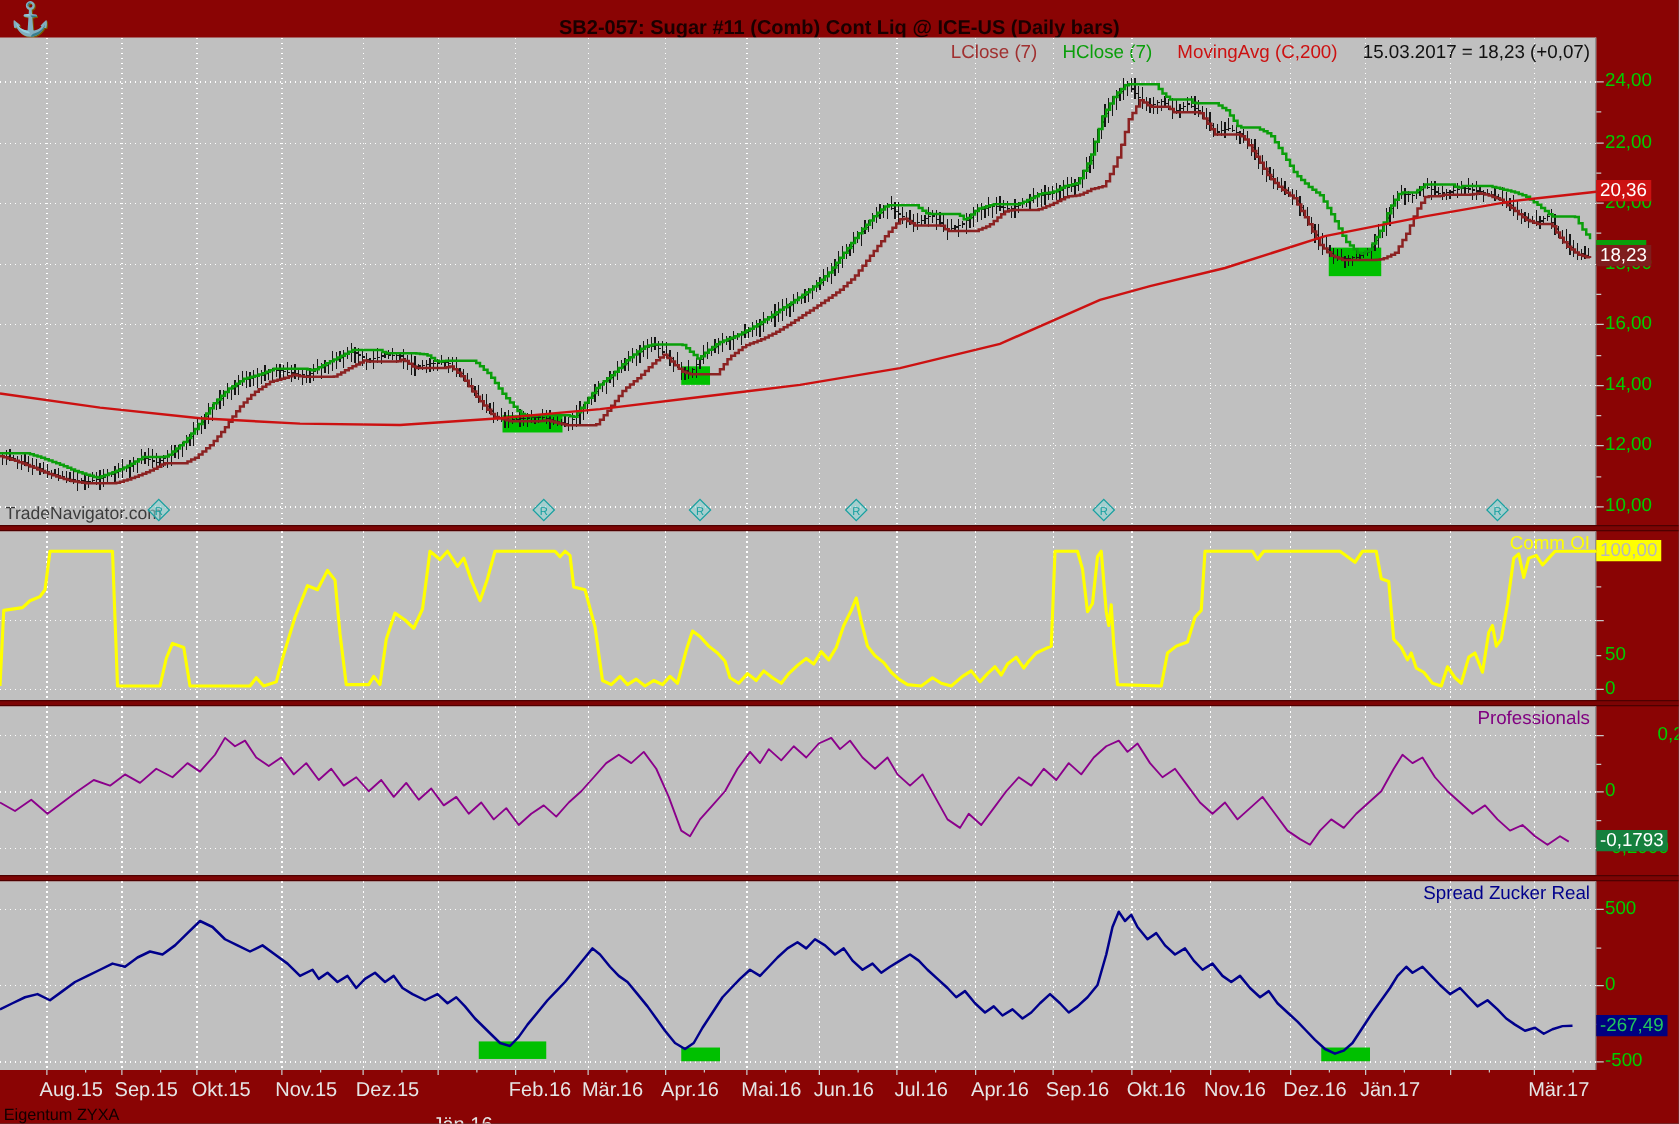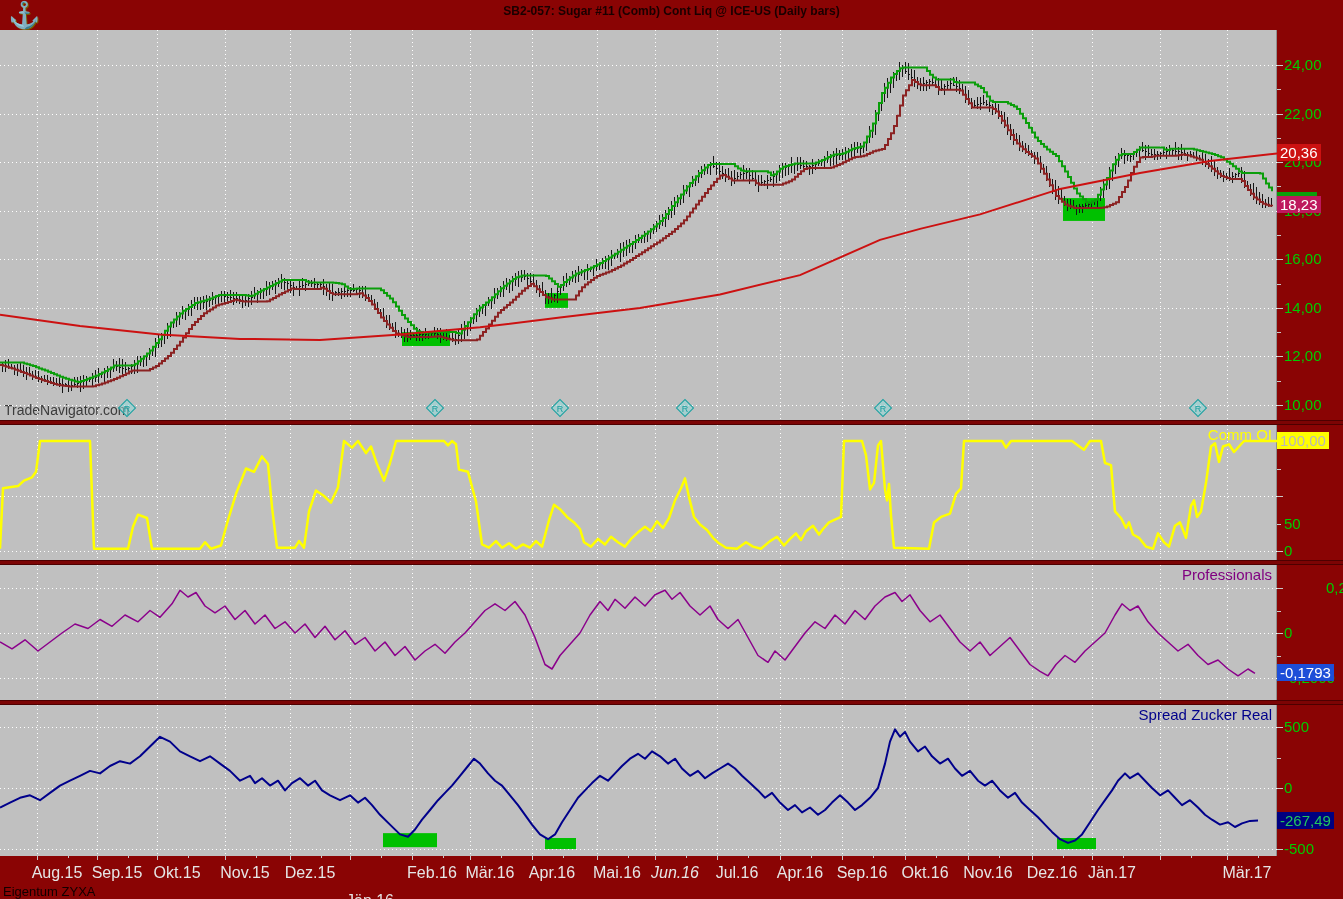--- a/index.html
+++ b/index.html
@@ -1,19 +1,19 @@
 <!DOCTYPE html>
 <html><head>
 <meta charset="utf-8">
 <style>
   html,body{margin:0;padding:0;background:#555;}
   *{box-sizing:border-box;font-family:"Liberation Sans",sans-serif;}
   #app{position:relative;width:1343px;height:899px;background:#8a0404;overflow:hidden;}
   #titlebar{position:absolute;left:0;top:0;width:1343px;height:30px;text-align:center;color:#000;}
-  #titlebar .t1{font-size:12px;font-weight:bold;padding-top:4px;color:#1a0000;}
+  #titlebar .t1{font-size:16px;font-weight:bold;padding-top:14px;color:#1a0000;}
   #titlebar .t2{font-size:13px;color:#b8b8b8;margin-top:0px;}
   #anchor{position:absolute;left:8px;top:0px;font-size:26px;color:#e8c23a;text-shadow:1px 1px 0 #7a5c00;}
   .panel{position:absolute;left:0;width:1277px;background:#c0c0c0;border-right:1px solid #909090;}
   .sep{position:absolute;left:0;width:1343px;height:5px;background:#7c0404;border-top:1px solid #4e0000;border-bottom:1px solid #4e0000;}
   #margin{position:absolute;left:1277px;top:0;width:66px;height:899px;}
   .axlabel{position:absolute;left:7px;color:#00cc00;font-size:15px;line-height:16px;white-space:nowrap;}
   .badge{position:absolute;left:0px;font-size:15px;line-height:17px;padding:0 3px;white-space:nowrap;}
   .tick{position:absolute;left:0;height:1px;background:#c8c8c8;}
   .legend{position:absolute;top:3px;right:4px;font-size:15px;white-space:nowrap;}
   .legend span{margin-left:16px;}
@@ -29,20 +29,26 @@
 </head>
 <body>
 
 <div id="app">
   <div id="titlebar">
     <span id="anchor">⚓</span>
     <div class="t1">SB2-057:  Sugar #11 (Comb) Cont Liq @ ICE-US  (Daily bars)</div>
   </div>
 
   <div class="panel" id="panel-price" style="top:30px;height:390px;">
+    <div class="legend">
+      <span style="color:#a03030;margin-left:0;">LClose (7)</span>
+      <span style="color:#0a9e0a;">HClose (7)</span>
+      <span style="color:#cc1111;">MovingAvg (C,200)</span>
+      <span style="color:#111;">15.03.2017 = 18,23 (+0,07)</span>
+    </div>
     <div id="watermark">TradeNavigator.com</div>
   <svg width="1277" height="390" viewBox="0 0 1277 390" style="left: 0px; top: 0px;">
         <g stroke="#ffffff" stroke-dasharray="1 3" shape-rendering="crispEdges">
           <line x1="0" y1="35.5" x2="1277" y2="35.5"></line>
           <line x1="0" y1="84.5" x2="1277" y2="84.5"></line>
           <line x1="0" y1="132.5" x2="1277" y2="132.5"></line>
           <line x1="0" y1="181.5" x2="1277" y2="181.5"></line>
           <line x1="0" y1="229.5" x2="1277" y2="229.5"></line>
           <line x1="0" y1="278.5" x2="1277" y2="278.5"></line>
           <line x1="0" y1="326.5" x2="1277" y2="326.5"></line>
@@ -250,21 +256,21 @@
       <div class="xlab" style="left: 57px;">Aug.15</div>
       <div class="xlab" style="left: 117px;">Sep.15</div>
       <div class="xlab" style="left: 177px;">Okt.15</div>
       <div class="xlab" style="left: 245px;">Nov.15</div>
       <div class="xlab" style="left: 310px;">Dez.15</div>
       <div class="xlab" style="left: 370px; margin-top: 28px;">Jän.16</div>
       <div class="xlab" style="left: 432px;">Feb.16</div>
       <div class="xlab" style="left: 490px;">Mär.16</div>
       <div class="xlab" style="left: 552px;">Apr.16</div>
       <div class="xlab" style="left: 617px;">Mai.16</div>
-      <div class="xlab" style="left: 675px; font-style: italic;">Jun.16</div>
+      <div class="xlab" style="left: 675px;">Jun.16</div>
       <div class="xlab" style="left: 737px;">Jul.16</div>
       <div class="xlab" style="left: 800px;">Apr.16</div>
       <div class="xlab" style="left: 862px;">Sep.16</div>
       <div class="xlab" style="left: 925px;">Okt.16</div>
       <div class="xlab" style="left: 988px;">Nov.16</div>
       <div class="xlab" style="left: 1052px;">Dez.16</div>
       <div class="xlab" style="left: 1112px;">Jän.17</div>
       <div class="xlab" style="left: 1247px;">Mär.17</div>
     </div>
 
@@ -310,22 +316,22 @@
       <div class="tick" style="top: 849px; width: 6px;"></div>
       <div class="tick" style="top: 819px; width: 4px;"></div>
       <div class="tick" style="top: 788px; width: 6px;"></div>
       <div class="tick" style="top: 758px; width: 4px;"></div>
       <div class="tick" style="top: 727px; width: 6px;"></div>
       <div class="axlabel" style="top: 719px;">500</div>
       <div class="axlabel" style="top: 780px;">0</div>
       <div class="axlabel" style="top: 841px;">-500</div>
       <div style="position: absolute; left: 0px; top: 192px; width: 40px; height: 9px; background: rgb(10, 158, 10);"></div>
       <div class="badge" style="top: 144px; background: rgb(204, 17, 17); color: rgb(255, 255, 255);">20,36</div>
-      <div class="badge" style="top: 196px; background: #be185d; color: rgb(255, 255, 255);">18,23</div>
+      <div class="badge" style="top: 196px; background: #7f1d1d; color: rgb(255, 255, 255);">18,23</div>
       <div class="badge" style="top: 432px; background: rgb(255, 255, 0); color: rgb(184, 184, 184);">100,00</div>
-      <div class="badge" style="top: 664px; background: #1d4ed8; color: rgb(255, 255, 255);">-0,1793</div>
+      <div class="badge" style="top: 664px; background: #15803d; color: rgb(255, 255, 255);">-0,1793</div>
       <div class="badge" style="top: 812px; background: rgb(0, 0, 128); color: #22c55e;">-267,49</div>
     </div>
 
   <div id="statusbar">
     <span id="owner">Eigentum ZYXA</span>
   </div>
 </div>
 
 </body></html>

